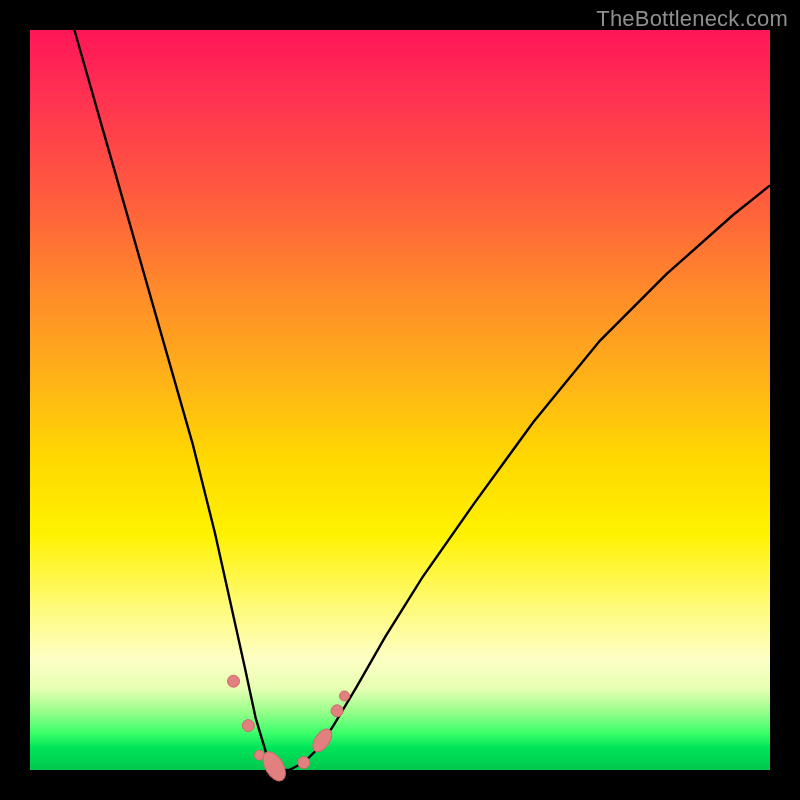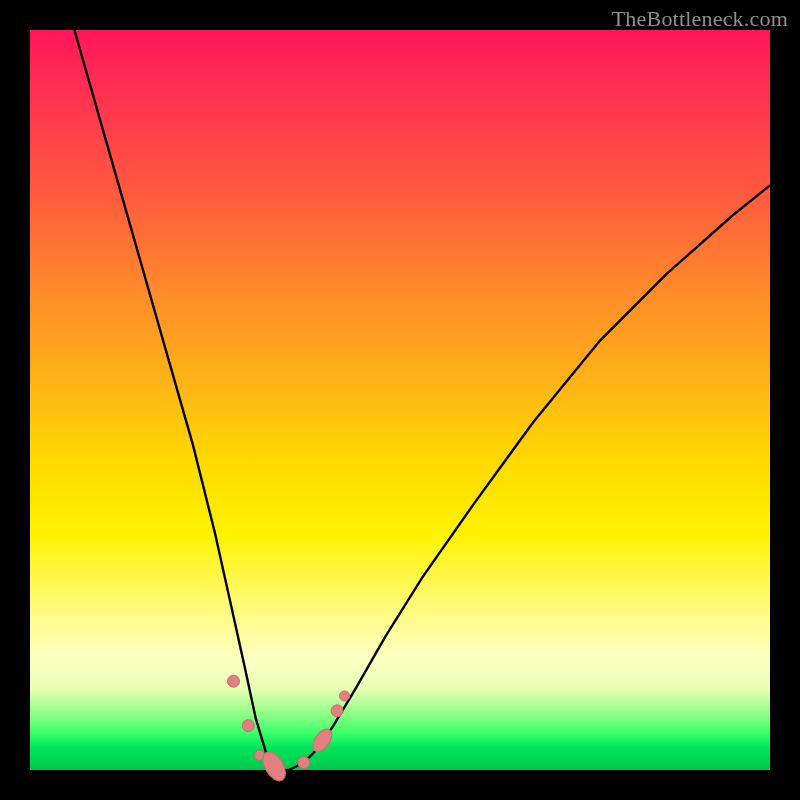--- a/index.html
+++ b/index.html
@@ -45,21 +45,20 @@
     );
   }
   .watermark {
     position: absolute;
     top: 6px;
     right: 12px;
     color: #8f8f8f;
     font-size: 22px;
     letter-spacing: 0.2px;
     user-select: none;
-    font-family: Liberation Serif, serif;
   }
   svg.curve {
     position: absolute;
     left: 0;
     top: 0;
     width: 740px;
     height: 740px;
     overflow: visible;
   }
 </style>

